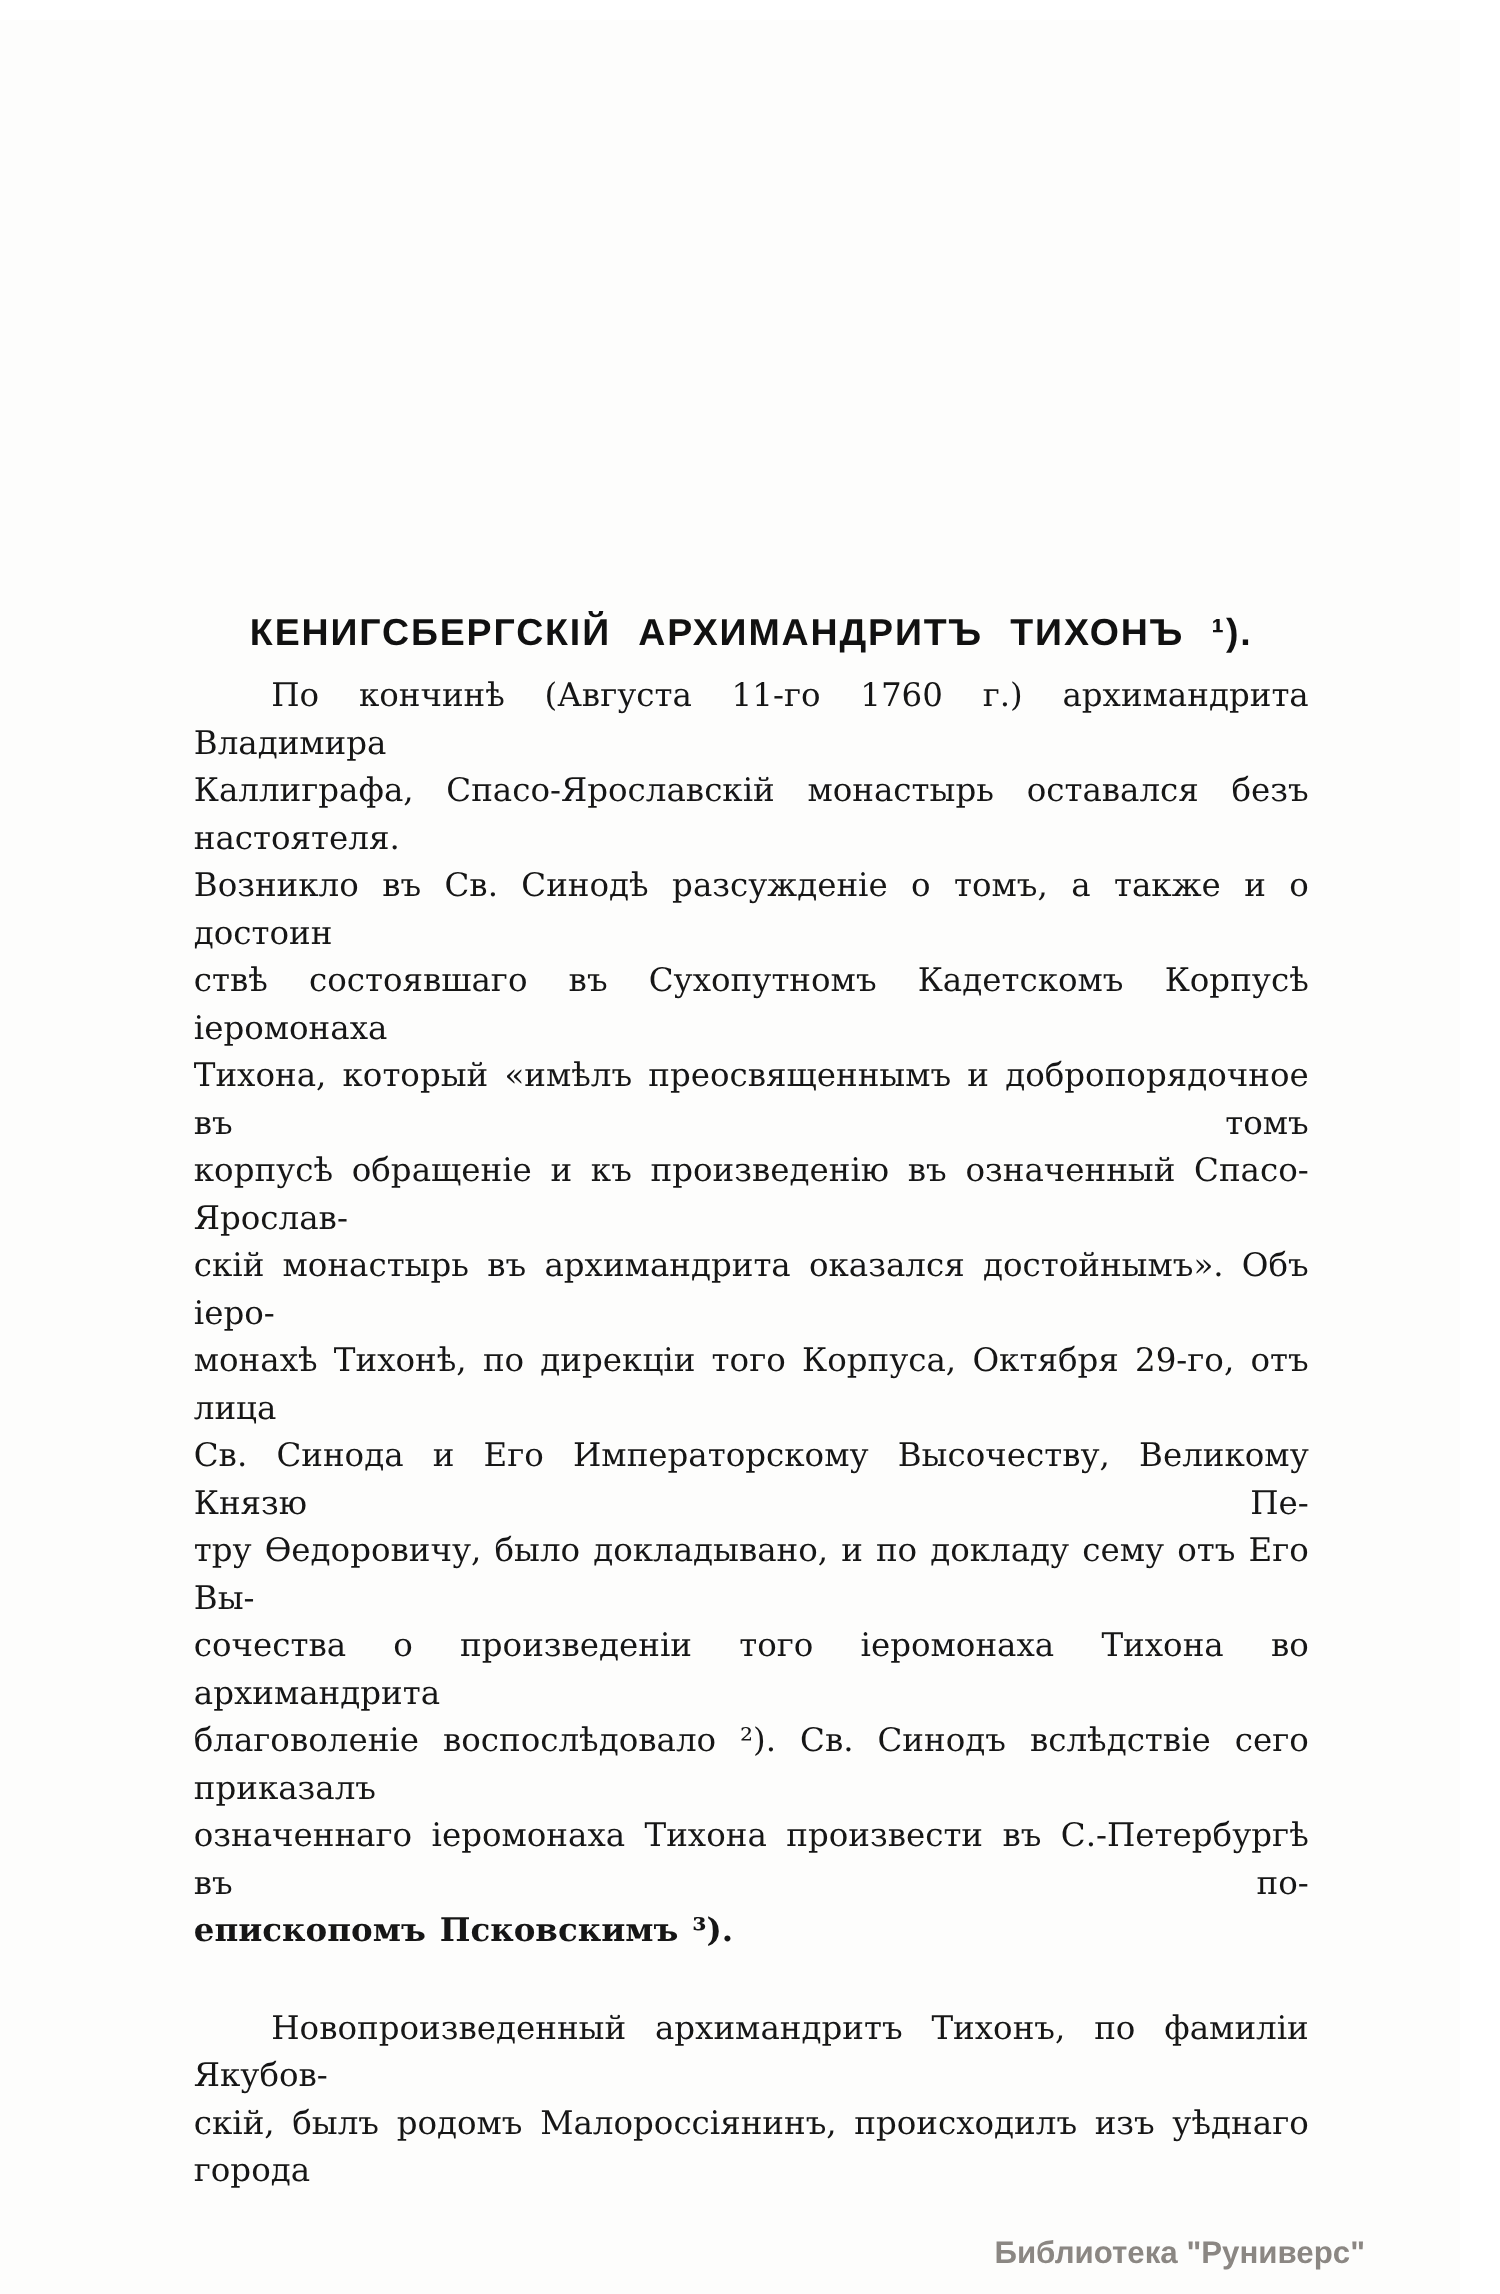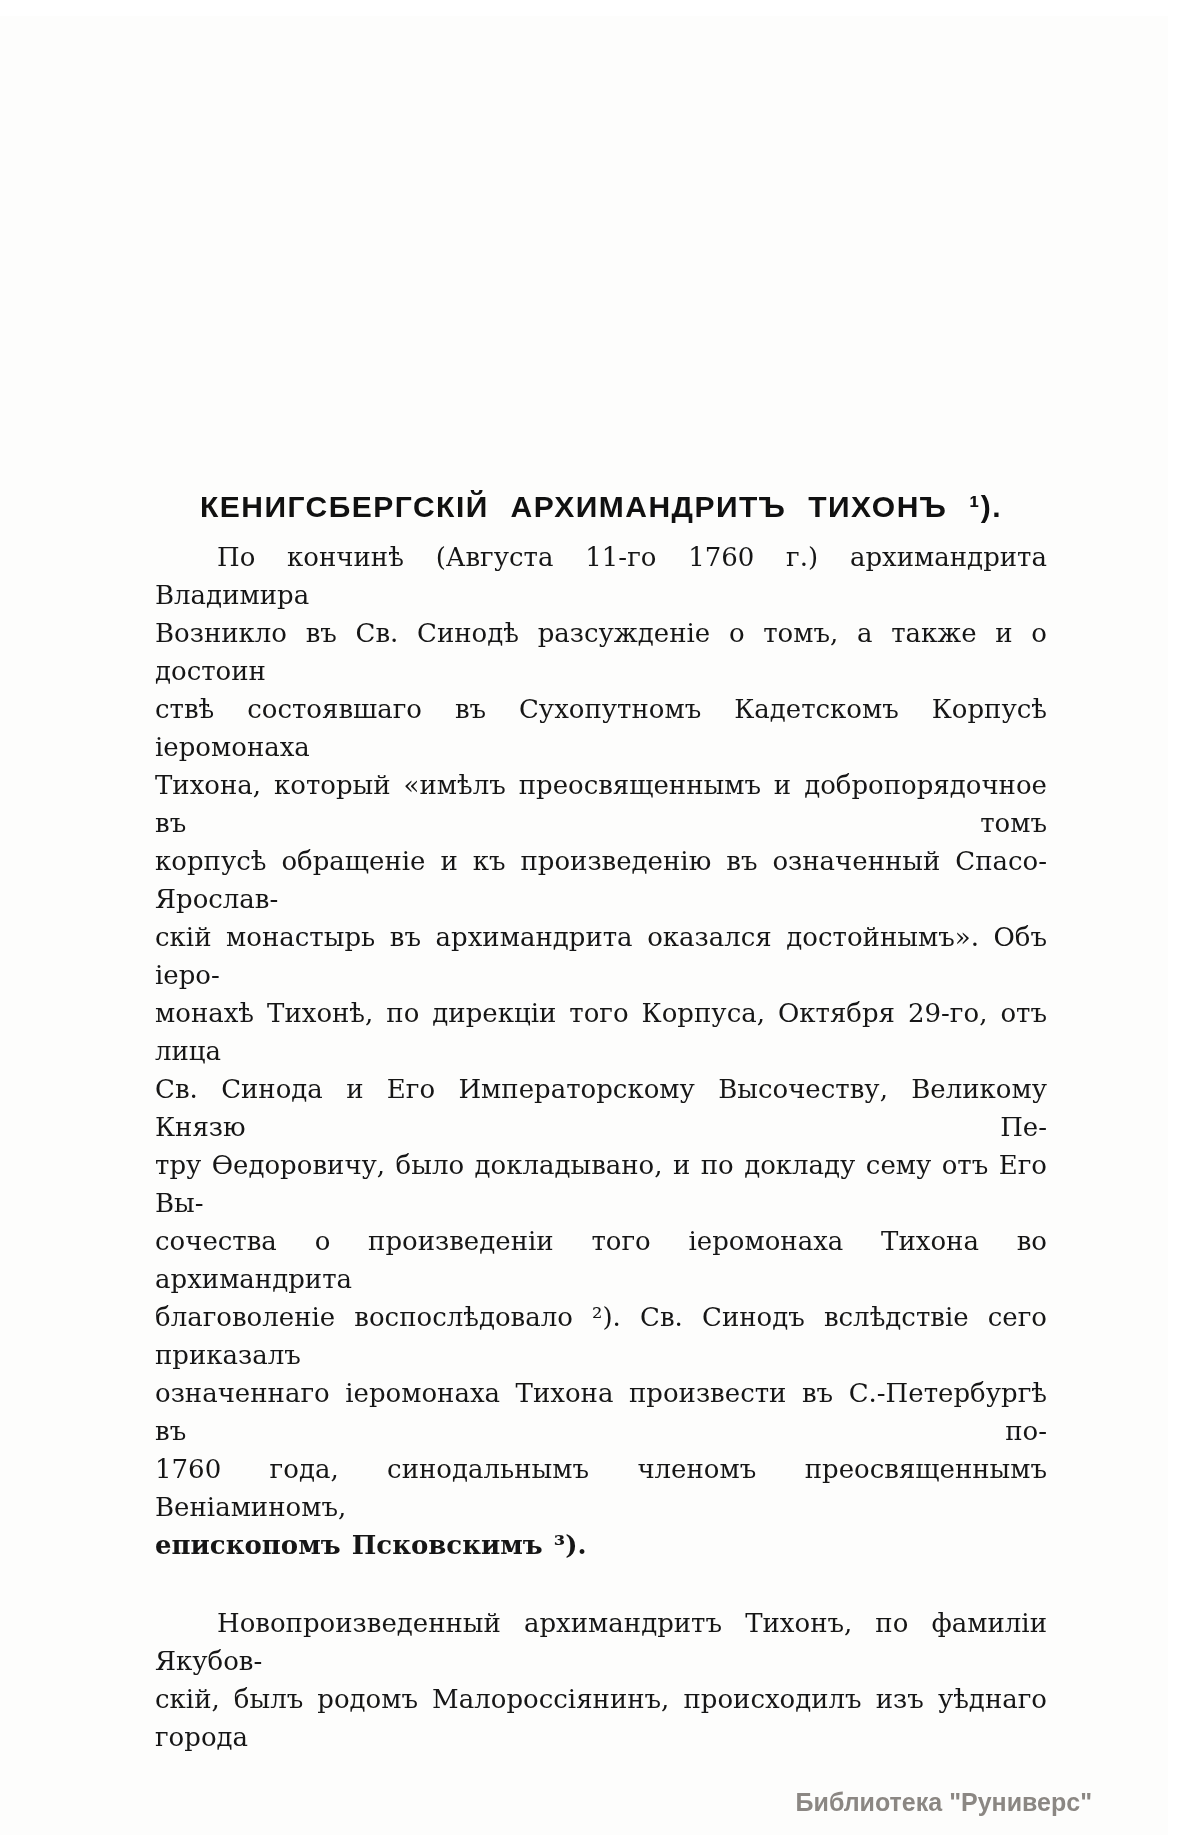--- a/index.html
+++ b/index.html
@@ -66,32 +66,32 @@
 </head>
 <body>
 
 <div class="sheet">
   <div class="textblock">
 
     <div class="doc-title">КЕНИГСБЕРГСКІЙ АРХИМАНДРИТЪ ТИХОНЪ ¹).</div>
 
     <div class="para para-1">
       <div class="line">По кончинѣ (Августа 11-го 1760 г.) архимандрита Владимира</div>
+      <div class="line">Каллиграфа, Спасо-Ярославскій монастырь оставался безъ настоятеля.</div>
       <div class="line">Возникло въ Св.  Синодѣ разсужденіе о томъ, а также и о достоин</div>
       <div class="line">ствѣ состоявшаго въ Сухопутномъ Кадетскомъ Корпусѣ іеромонаха</div>
       <div class="line">Тихона, который «имѣлъ преосвященнымъ и добропорядочное въ томъ</div>
       <div class="line">корпусѣ обращеніе и къ произведенію въ означенный Спасо-Ярослав-</div>
       <div class="line">скій монастырь въ архимандрита оказался достойнымъ». Объ іеро-</div>
       <div class="line">монахѣ Тихонѣ, по дирекціи того Корпуса, Октября 29-го, отъ лица</div>
       <div class="line">Св. Синода и Его Императорскому Высочеству, Великому Князю Пе-</div>
       <div class="line">тру Ѳедоровичу, было докладывано, и по докладу сему отъ Его Вы-</div>
       <div class="line">сочества о произведеніи того іеромонаха Тихона во архимандрита</div>
       <div class="line">благоволеніе воспослѣдовало ²). Св. Синодъ вслѣдствіе сего приказалъ</div>
       <div class="line">означеннаго іеромонаха Тихона произвести въ С.-Петербургѣ въ по-</div>
-      <div class="line">1760 года, синодальнымъ членомъ преосвященнымъ Веніаминомъ,</div>
       <div class="line no-just">епископомъ Псковскимъ ³).</div>
     </div>
 
     <div class="para para-2">
       <div class="line">Новопроизведенный архимандритъ Тихонъ, по фамиліи Якубов-</div>
       <div class="line">скій, былъ родомъ Малороссіянинъ, происходилъ изъ уѣднаго города</div>
 
     </div>
 
   </div>

